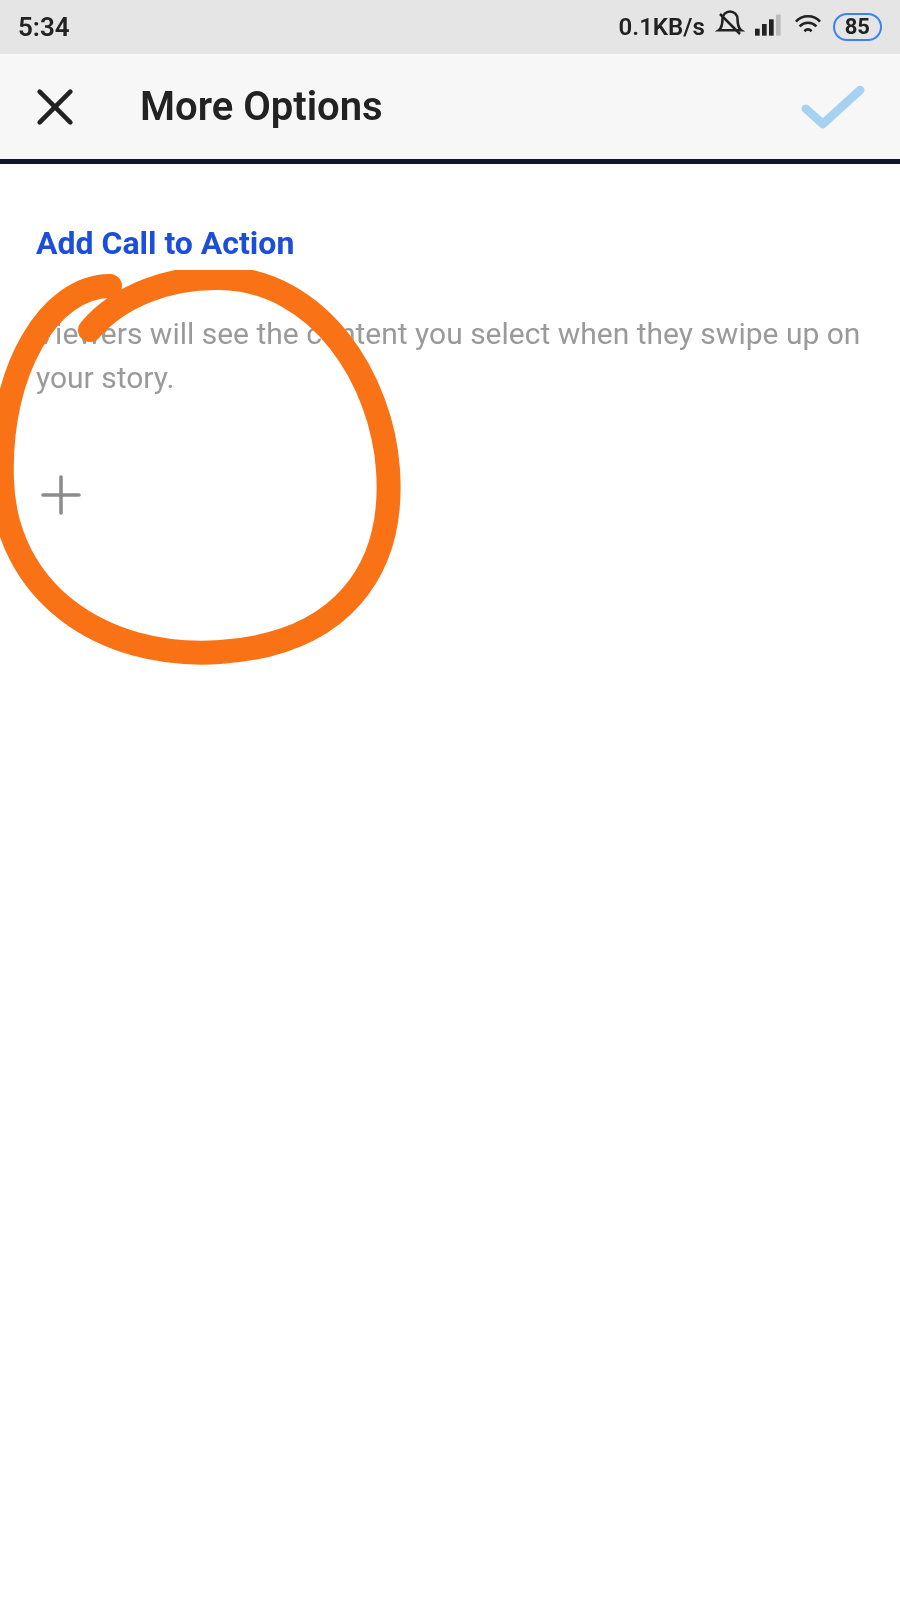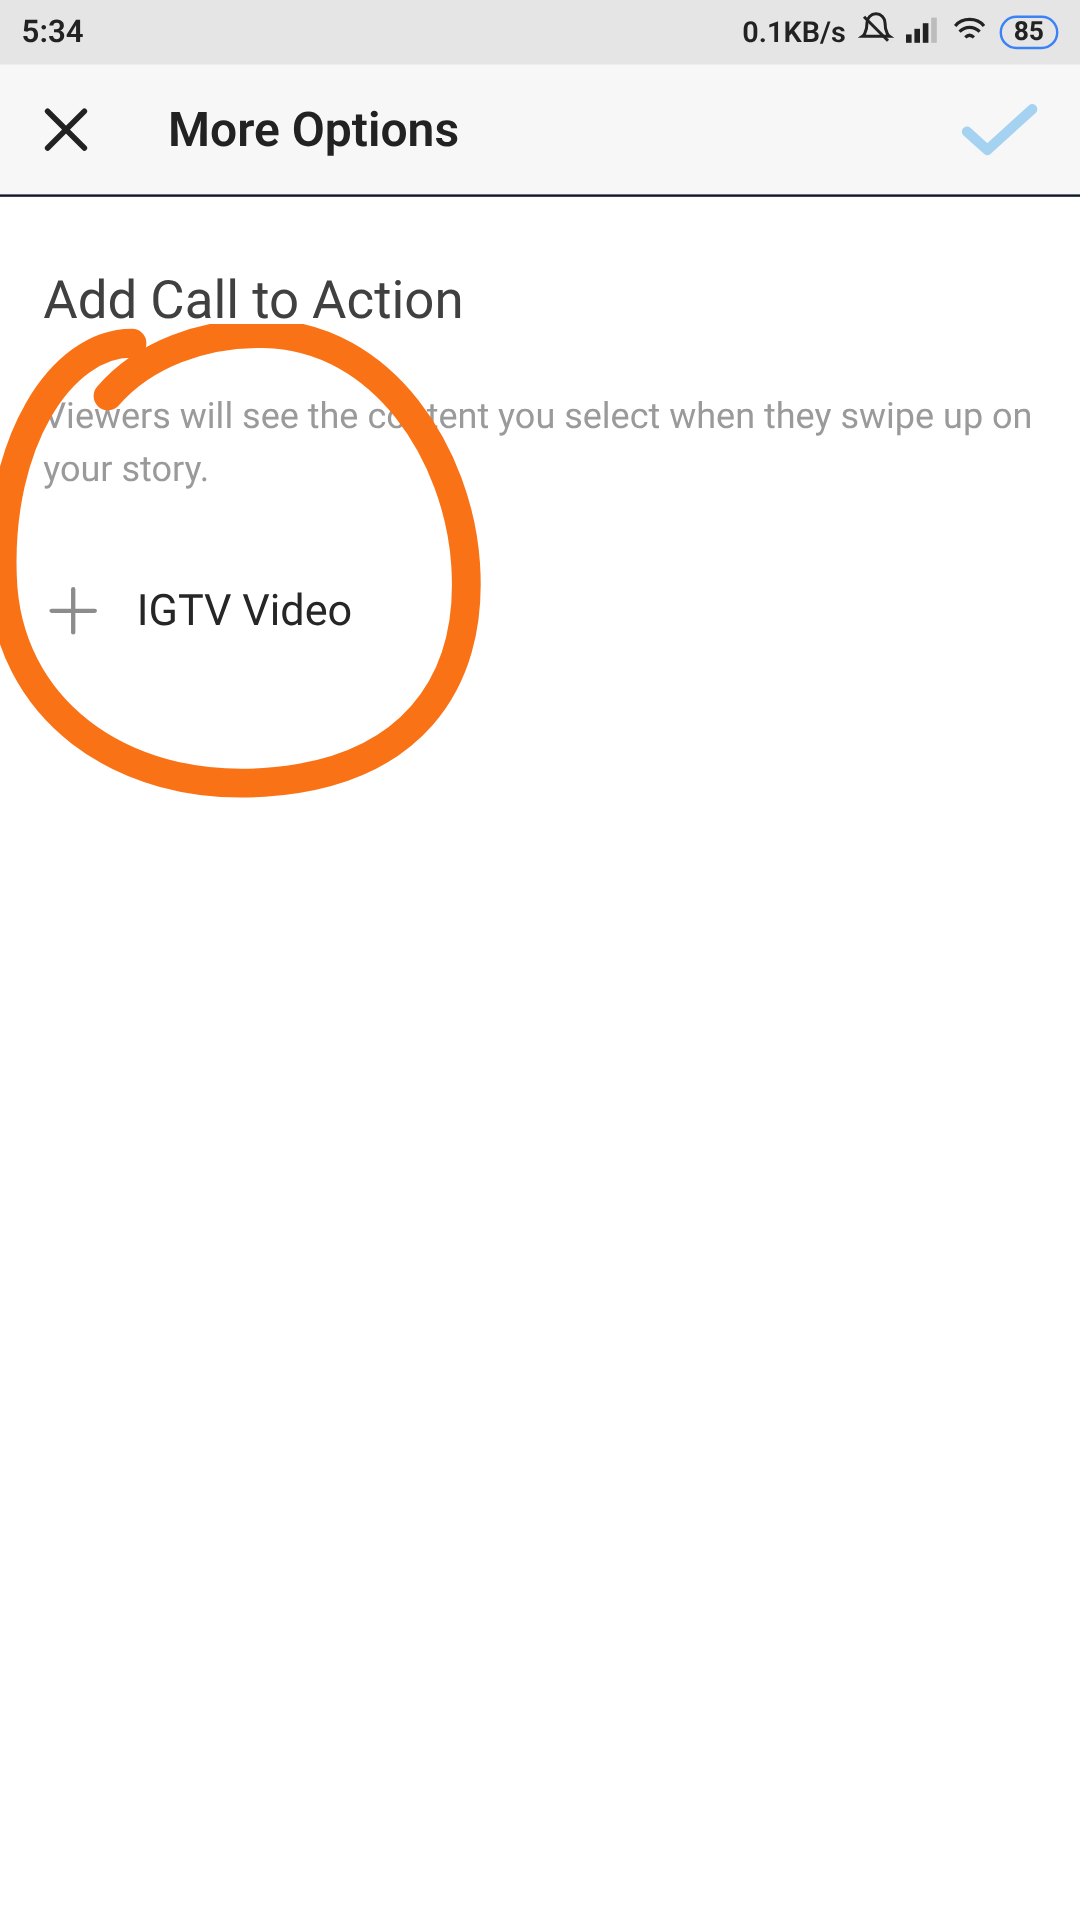--- a/index.html
+++ b/index.html
@@ -18,30 +18,30 @@
   .status-right .data-rate { font-size:24px; font-weight:600; }
   .battery-pill {
     border:2px solid #3b82f6; border-radius:14px; padding:0 10px;
     font-size:22px; font-weight:700; line-height:26px; height:28px;
     display:flex; align-items:center;
   }
 
   
   .header {
     height:110px; width:100%; background:#f7f7f7;
-    border-bottom:2px solid #0f172a;
+    border-bottom:5px solid #0f172a;
     display:flex; align-items:center; padding:0 30px;
   }
   .header-title { font-size:40px; font-weight:600; color:#222; margin-left:60px; flex:1; }
   .close-x { width:50px; height:50px; display:flex; align-items:center; justify-content:center; }
   .check { width:74px; height:60px; display:flex; align-items:center; justify-content:center; }
 
   
   .content { padding:60px 36px 0 36px; position:relative; }
-  .section-title { font-size:44px; font-weight:400; color:#404040; }
+  .section-title { font-size:32px; font-weight:700; color:#1d4ed8; }
   .section-desc  { margin-top:50px; font-size:30px; color:#9a9a9a; line-height:44px; font-weight:400; }
   .option-row {
     margin-top:70px; display:flex; align-items:center; gap:28px;
     font-size:36px; color:#262626;
   }
   .plus-box { width:50px; height:50px; display:flex; align-items:center; justify-content:center; }
 
   
   .annotation-circle {
     position:absolute; left:-10px; top:106px; width:430px; height:400px;
@@ -104,21 +104,20 @@
   <div class="section-title">Add Call to Action</div>
   <div class="section-desc">Viewers will see the content you select when they swipe up on your story.</div>
 
   <div class="option-row">
     <span class="plus-box">
       <svg width="48" height="48" viewBox="0 0 24 24" fill="none" stroke="#8c8c8c" stroke-width="1.8" stroke-linecap="round">
         <line x1="12" y1="3" x2="12" y2="21"></line>
           <line x1="3" y1="12" x2="21" y2="12"></line>
       </svg>
     </span>
-    <span>IGTV Video</span>
   </div>
 
   <div class="annotation-circle">
     <svg viewBox="0 0 430 400">
       <path d="M120 16
                C 60 16, 8 100, 12 210
                C 15 320, 110 390, 230 382
                C 350 374, 405 302, 398 200
                C 392 110, 330 10, 230 8
                C 180 7, 130 25, 100 60" fill="none" stroke="#f97316" stroke-width="24" stroke-linecap="round" stroke-linejoin="round"></path>

